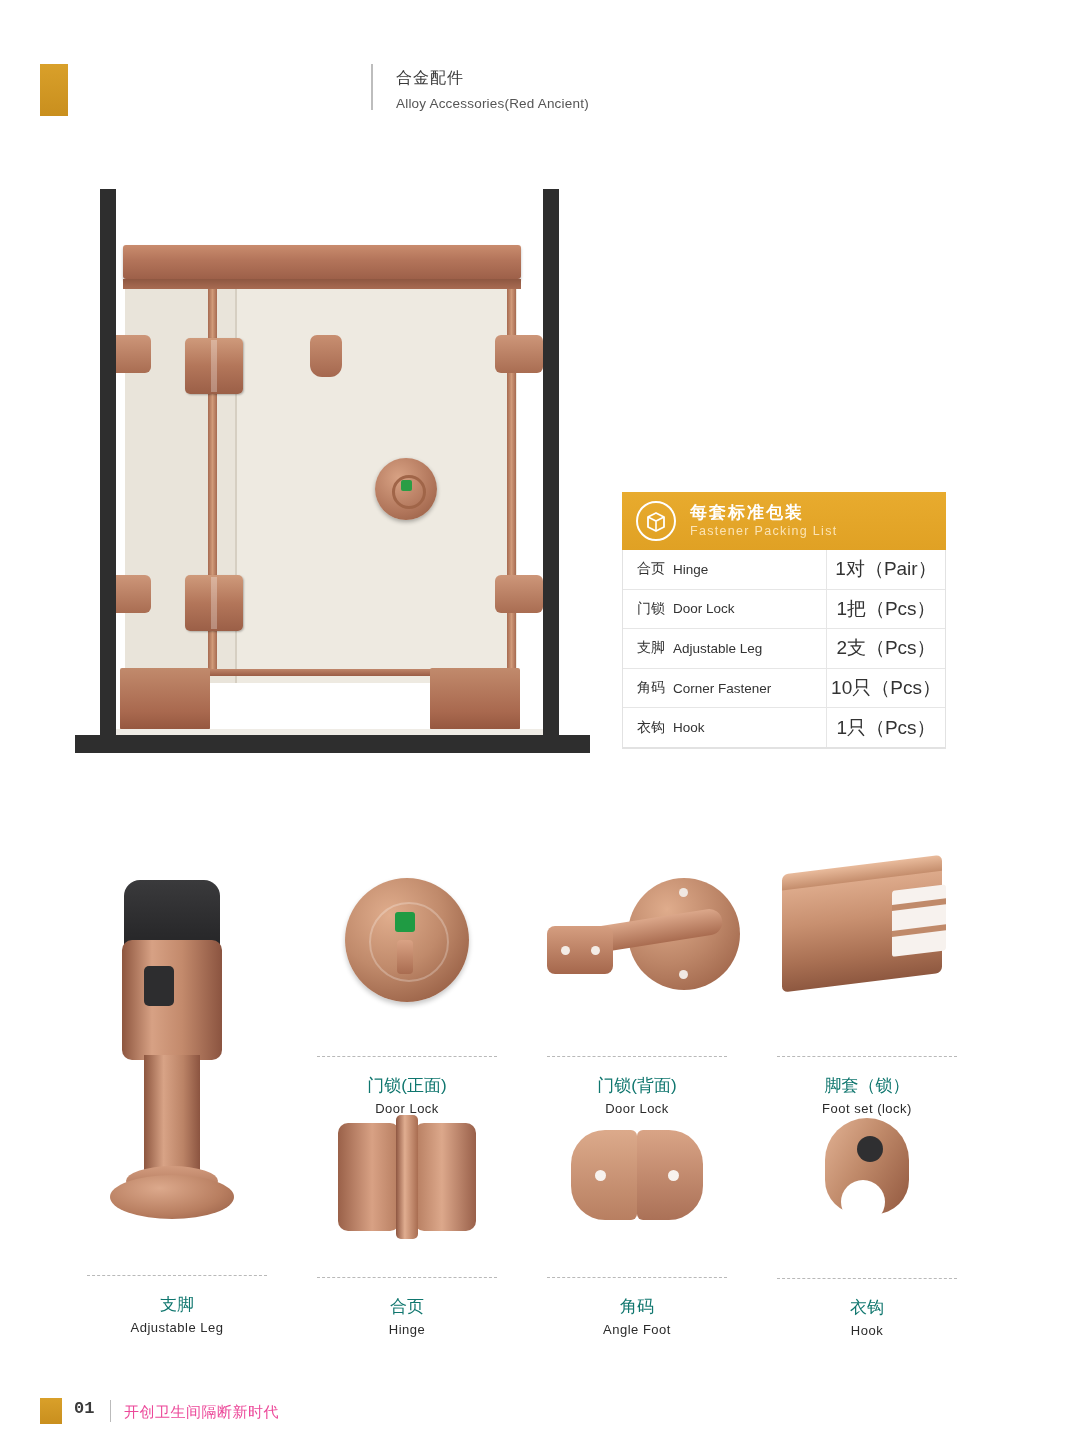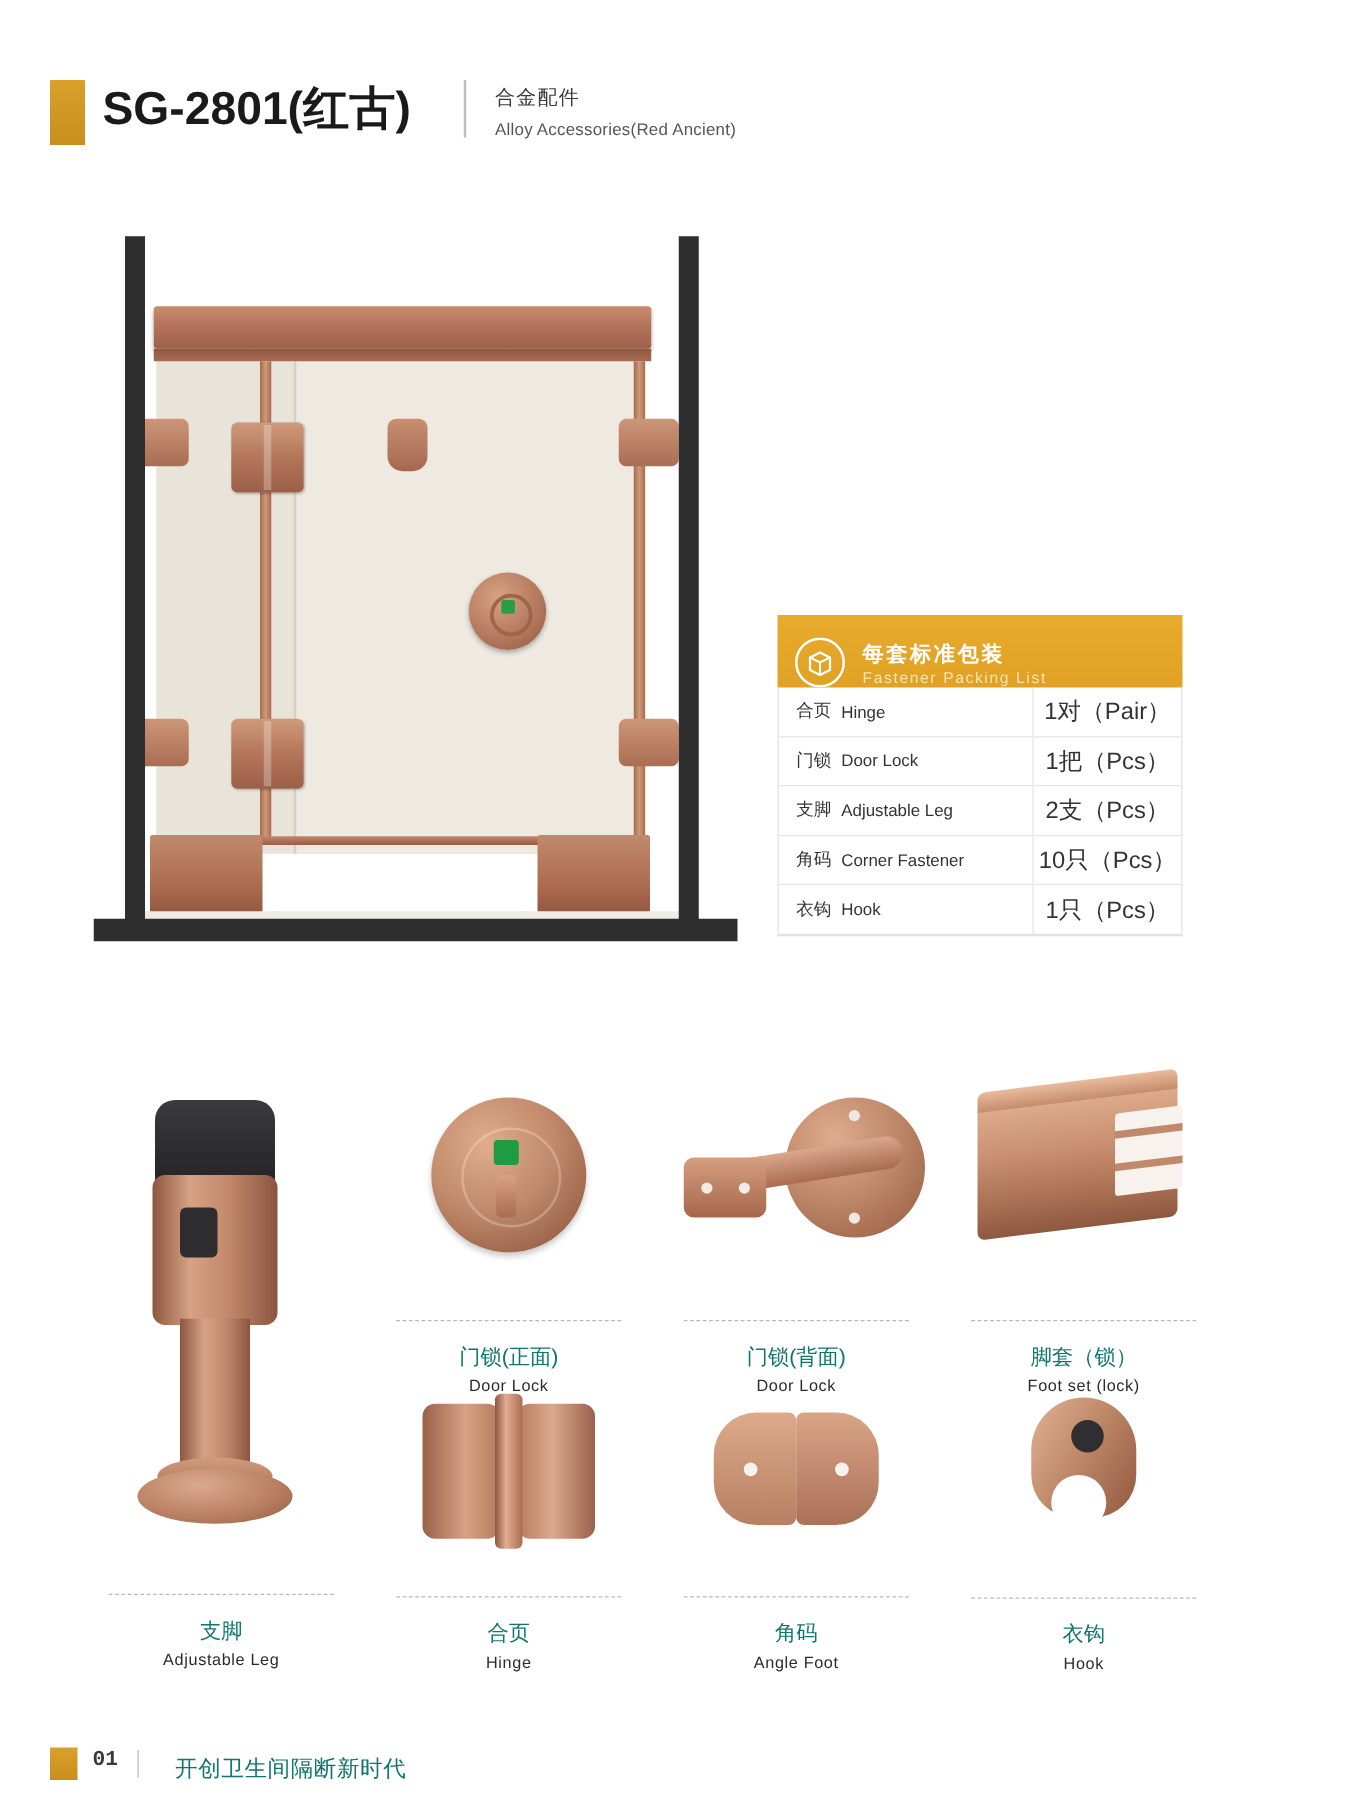--- a/index.html
+++ b/index.html
@@ -68,21 +68,21 @@
   .lockbig{position:absolute;left:300px;top:275px;width:62px;height:62px;border-radius:50%;
      background:radial-gradient(circle at 38% 32%,#d8a284,#b1765b 60%,#91583f 100%);
      box-shadow:0 2px 4px rgba(0,0,0,.3);}
   .lockbig:after{content:"";position:absolute;left:17px;top:17px;width:28px;height:28px;border-radius:50%;
      border:3px solid #a06548;}
   .lockbig-dot{position:absolute;left:26px;top:22px;width:11px;height:11px;background:#2a9d45;border-radius:2px;}
 
   
   .packing{position:absolute;left:622px;top:492px;width:324px;}
   .packing-head{height:58px;background:linear-gradient(180deg,#e8ab2e 0%,#e0a124 100%);
-     display:flex;align-items:flex-end;padding-left:14px;box-sizing:border-box;}
+     display:flex;align-items:center;padding-left:14px;box-sizing:border-box;}
   .box-icon{width:40px;height:40px;position:relative;margin-right:14px;}
   .box-icon svg{display:block;}
   .packing-cn{font-size:17px;color:#ffffff;font-weight:bold;letter-spacing:2px;line-height:1.15;}
   .packing-en{font-size:12.5px;color:#fbe3b4;letter-spacing:1.3px;line-height:1.3;}
   .plist{border:1px solid #e2e2e2;border-top:none;}
   .prow{display:flex;height:38.6px;border-bottom:1px solid #e6e6e6;}
   .prow:last-child{border-bottom:1px solid #e2e2e2;}
   .pname{flex:1;display:flex;align-items:center;padding-left:14px;font-size:14px;color:#333;
      border-right:1px solid #e6e6e6;box-sizing:border-box;}
   .pname .cn{margin-right:8px;}
@@ -168,30 +168,29 @@
      background:linear-gradient(120deg,#e2b294 0%,#c08a6a 45%,#92583f 100%);}
   .hk-hole{position:absolute;left:32px;top:18px;width:26px;height:26px;border-radius:50%;background:#2f2f31;}
   .hk-cut{position:absolute;left:16px;top:62px;width:44px;height:44px;border-radius:50%;background:#ffffff;}
 
   
   .footer{position:absolute;left:0;bottom:16px;width:100%;height:36px;}
   .footer-bar{position:absolute;left:40px;top:4px;width:22px;height:26px;
      background:linear-gradient(180deg,#d9a02a,#c98f1e);}
   .footer-num{position:absolute;left:74px;top:5px;font-size:17px;font-weight:bold;color:#3a3a3a;font-family:Liberation Mono, monospace;}
   .footer-sep{position:absolute;left:110px;top:6px;width:1px;height:22px;background:#bbb;}
-  .footer-txt{position:absolute;left:140px;top:9px;font-size:18px;color:#0f766e;letter-spacing:.5px;}
+  .footer-txt{position:absolute;left:124px;top:9px;font-size:15px;color:#ec4899;letter-spacing:.5px;}
 </style>
 </head>
 <body>
 
 <div class="page">
 
   <div class="header">
     <div class="header-bar"></div>
-    <div class="title-main">SG-2801(红古)</div>
     <div class="title-sep"></div>
     <div class="title-cn">合金配件</div>
     <div class="title-en">Alloy Accessories(Red Ancient)</div>
   </div>
 
   <div class="hero">
     <div class="hero-backwall"></div>
     <div class="hero-panel"></div>
     <div class="hero-panel2"></div>
     <div class="hero-toprail"></div>

